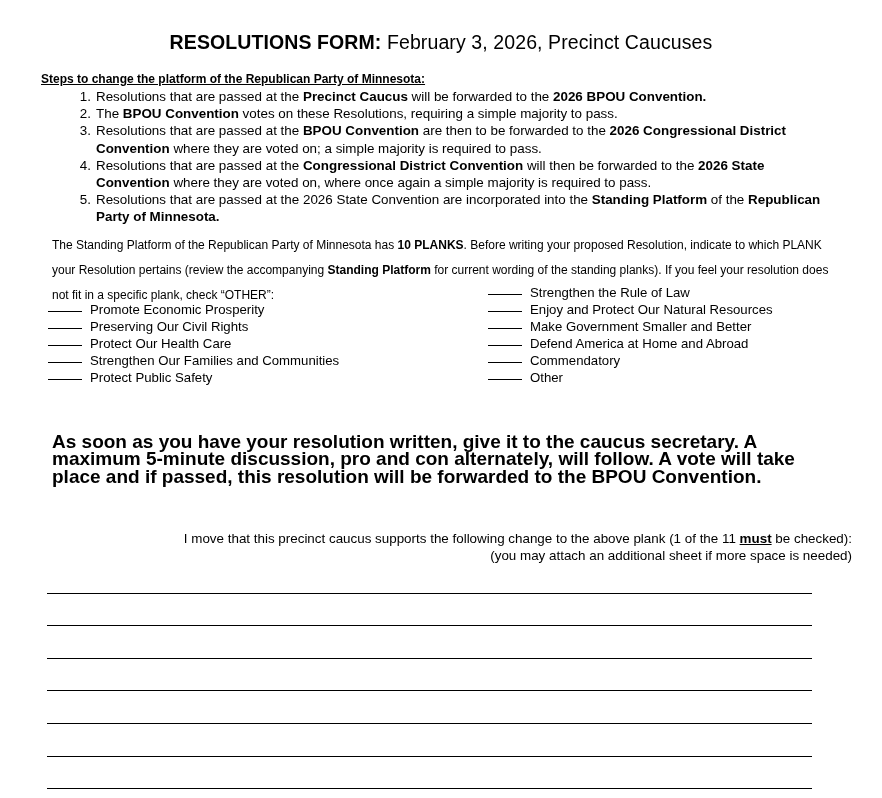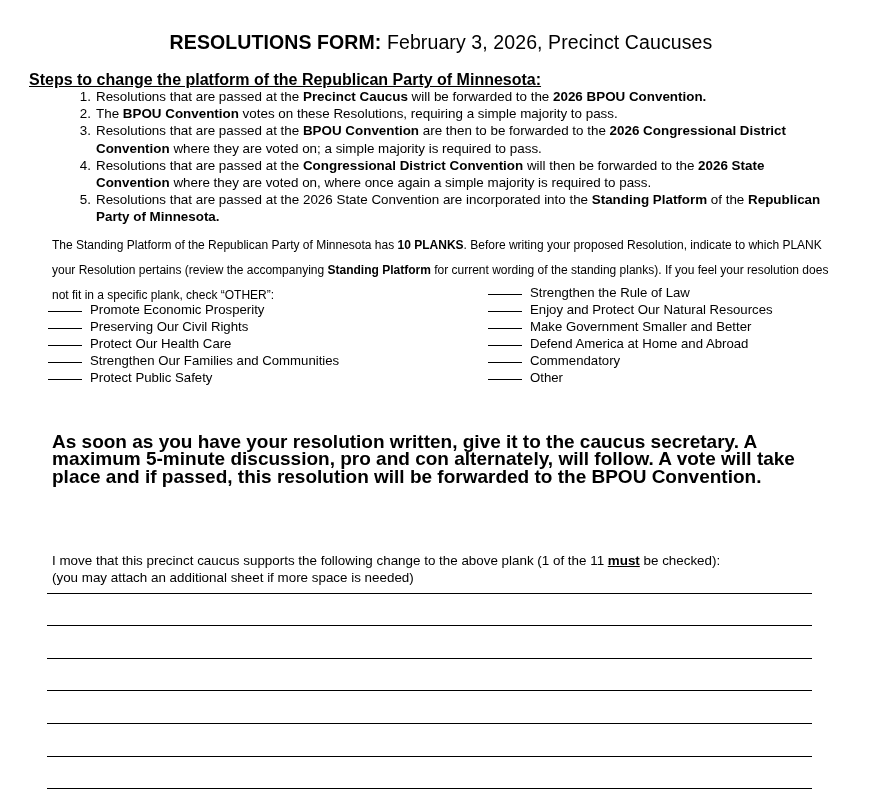--- a/index.html
+++ b/index.html
@@ -32,22 +32,22 @@
     font-size: 19.5px;
     line-height: 24px;
     letter-spacing: 0.1px;
   }
   .doc-title .t-bold { font-weight: bold; }
 
   
   .steps-heading {
     position: absolute;
     top: 71px;
-    left: 29px;
-    font-size: 16px;
+    left: 41px;
+    font-size: 12px;
     font-weight: bold;
     text-decoration: underline;
     line-height: 17px;
     white-space: nowrap;
   }
 
   
   .steps-list {
     position: absolute;
     top: 88px;
@@ -110,25 +110,26 @@
     left: 52px;
     width: 790px;
     font-size: 19px;
     font-weight: bold;
     line-height: 17.4px;
   }
 
   
   .motion-para {
     position: absolute;
-    top: 552px;
+    top: 530px;
     left: 52px;
     width: 800px;
     font-size: 13.4px;
     line-height: 17.4px;
+    text-align: right;
   }
   .motion-para .u-bold {
     font-weight: bold;
     text-decoration: underline;
   }
 
   
   .write-lines {
     position: absolute;
     top: 561px;

